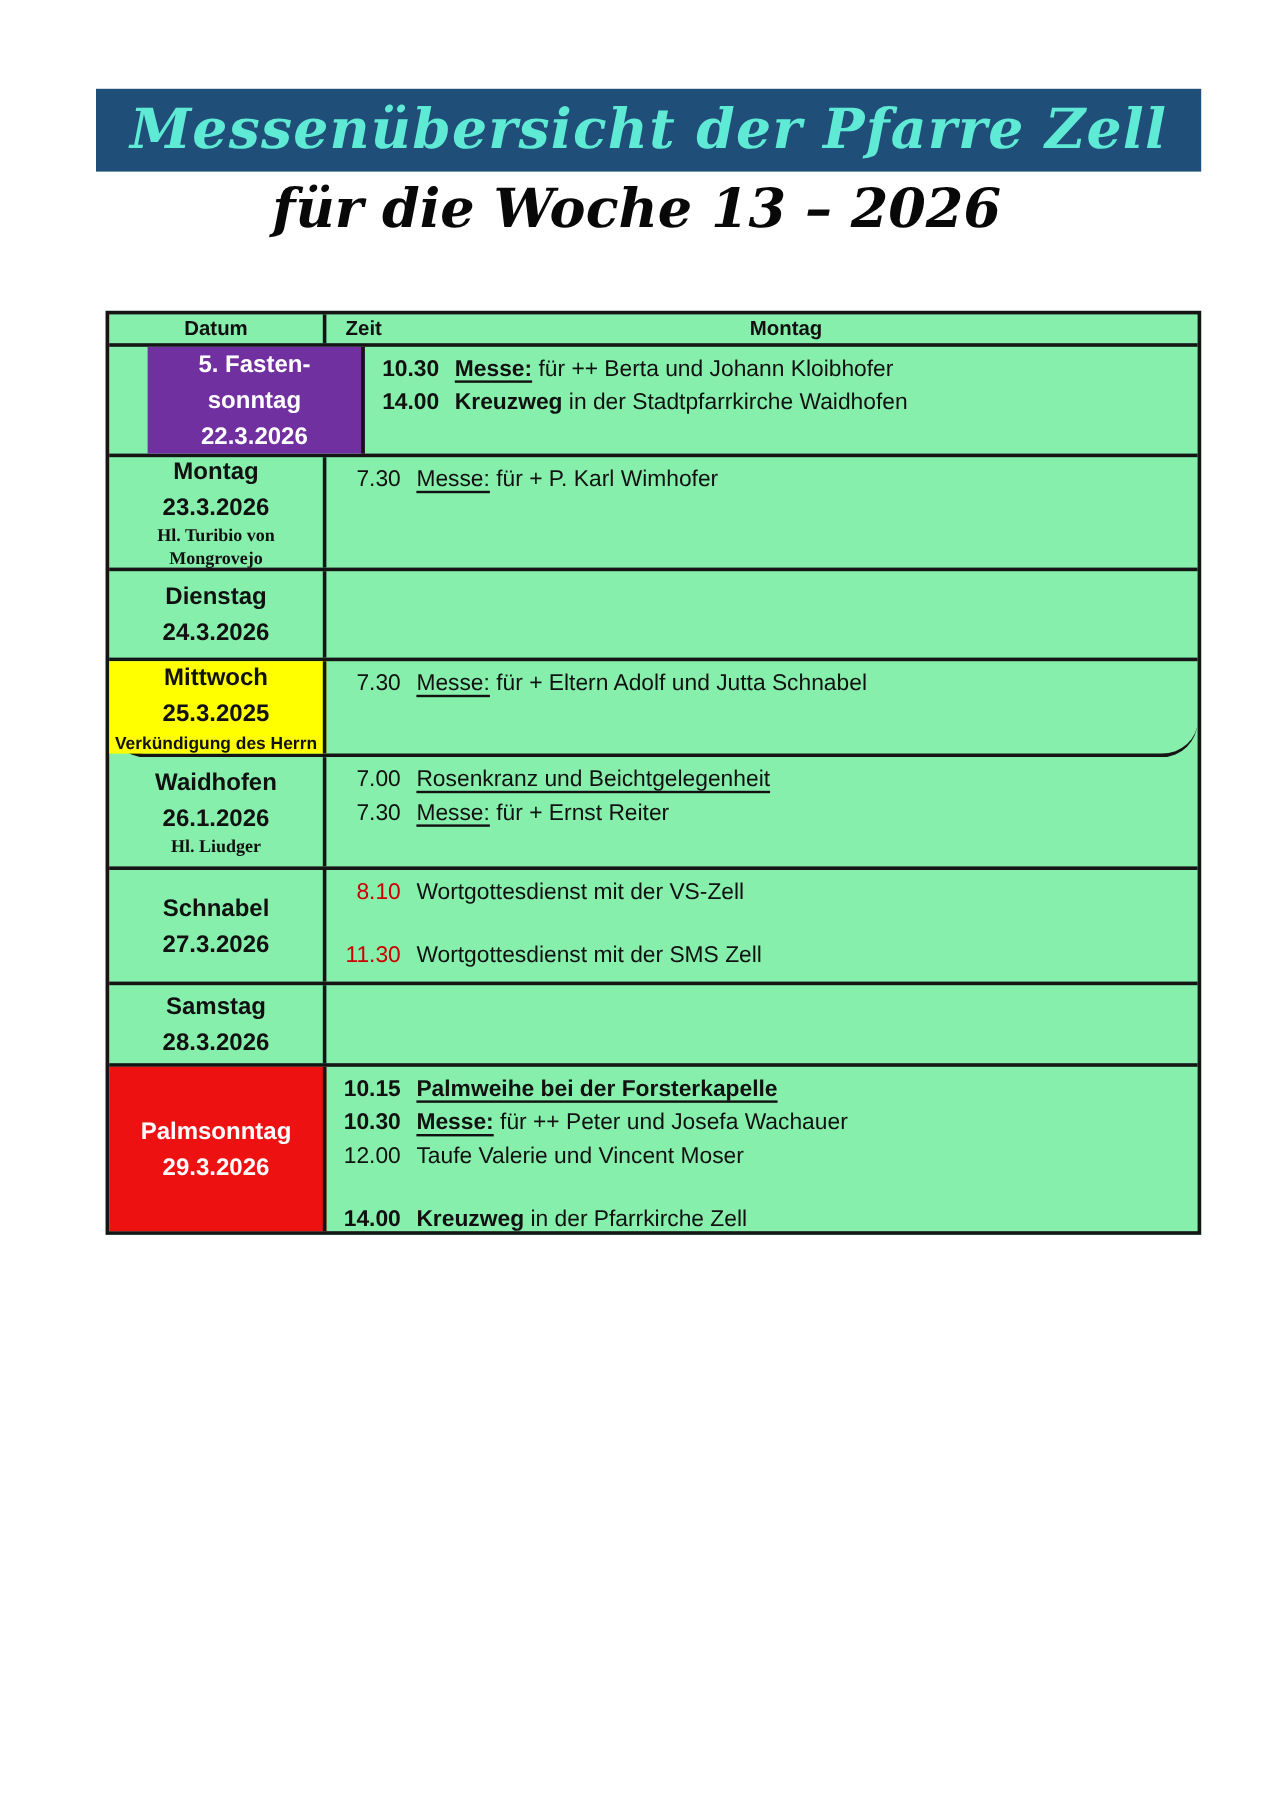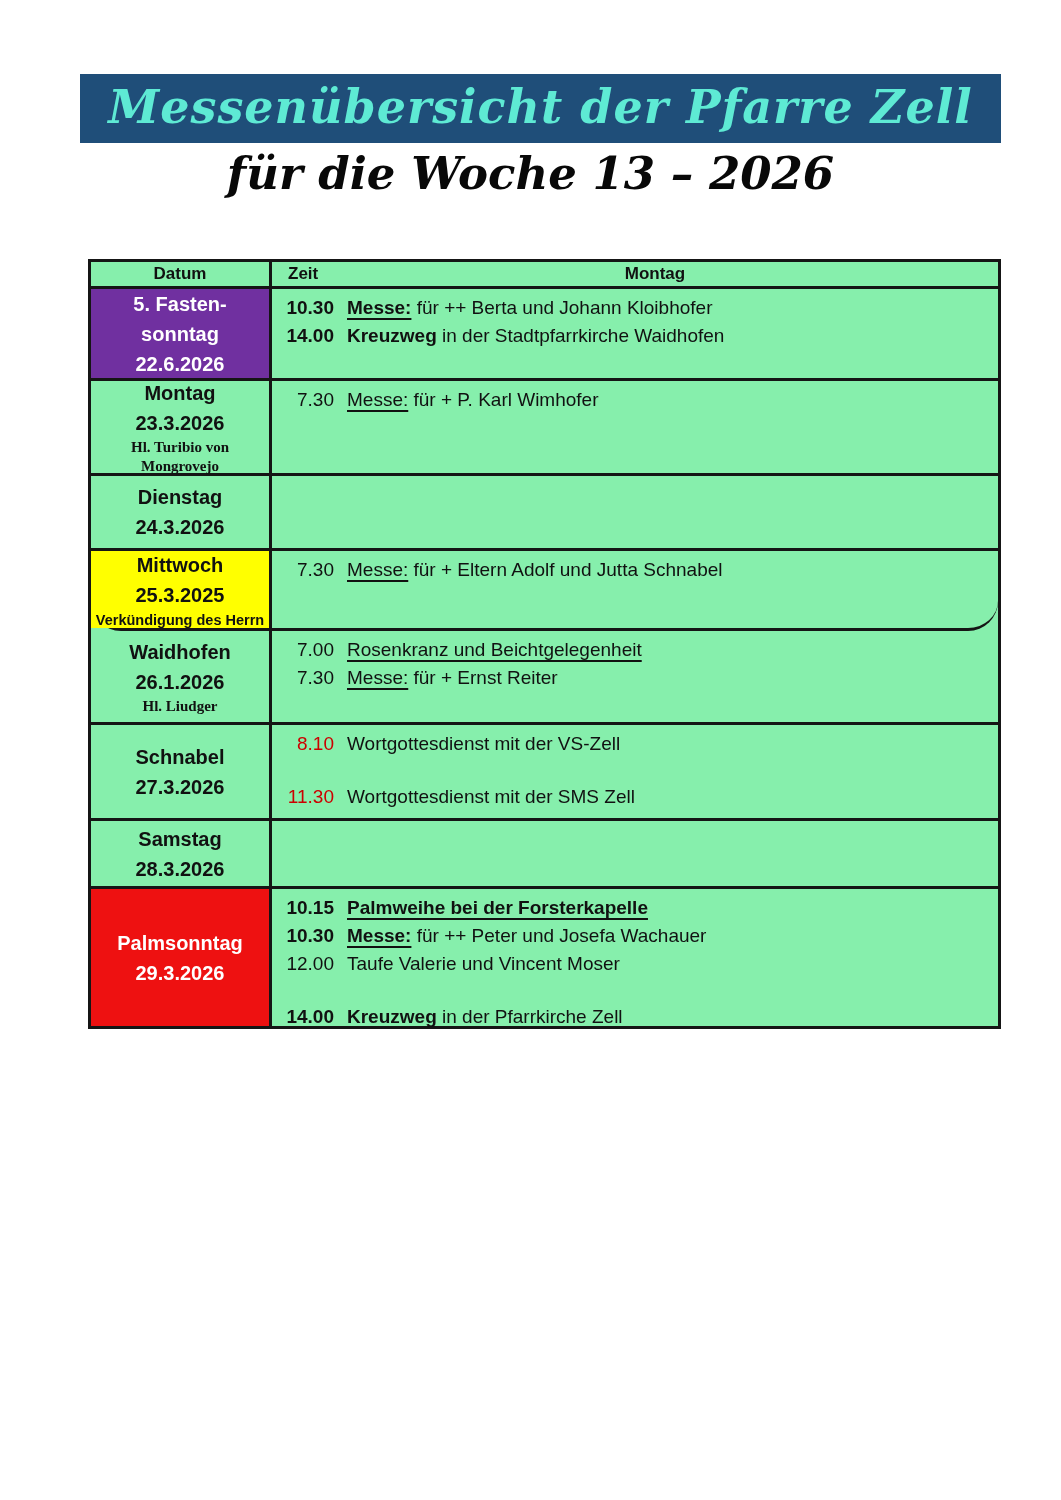--- a/index.html
+++ b/index.html
@@ -70,25 +70,25 @@
 
 <div class="mass-table">
   <div class="thead">
     <div class="th-datum">Datum</div>
     <div class="th-rest">
       <span class="th-zeit">Zeit</span>
       <span class="th-meinung">Montag</span>
     </div>
   </div>
   <div id="rows-host">
-      <div class="trow" style="height: 89px;">
+      <div class="trow" style="height: 89px; padding-left: 32px;">
         <div class="dcell" style="background: rgb(112, 48, 160); color: rgb(255, 255, 255);">
           <div class="dline-main">5. Fasten-</div>
           <div class="dline-main">sonntag</div>
-          <div class="dline-main">22.6.2026</div>
+          <div class="dline-main">22.3.2026</div>
         </div>
         <div class="ccell">
           <div class="entry">
             <span class="etime bold">10.30</span>
             <span class="etext"><span class="seg-b seg-u">Messe:</span><span class=""> für ++ Berta und Johann Kloibhofer</span></span>
           </div>
           <div class="entry">
             <span class="etime bold">14.00</span>
             <span class="etext"><span class="seg-b ">Kreuzweg</span><span class=""> in der Stadtpfarrkirche Waidhofen</span></span>
           </div>

